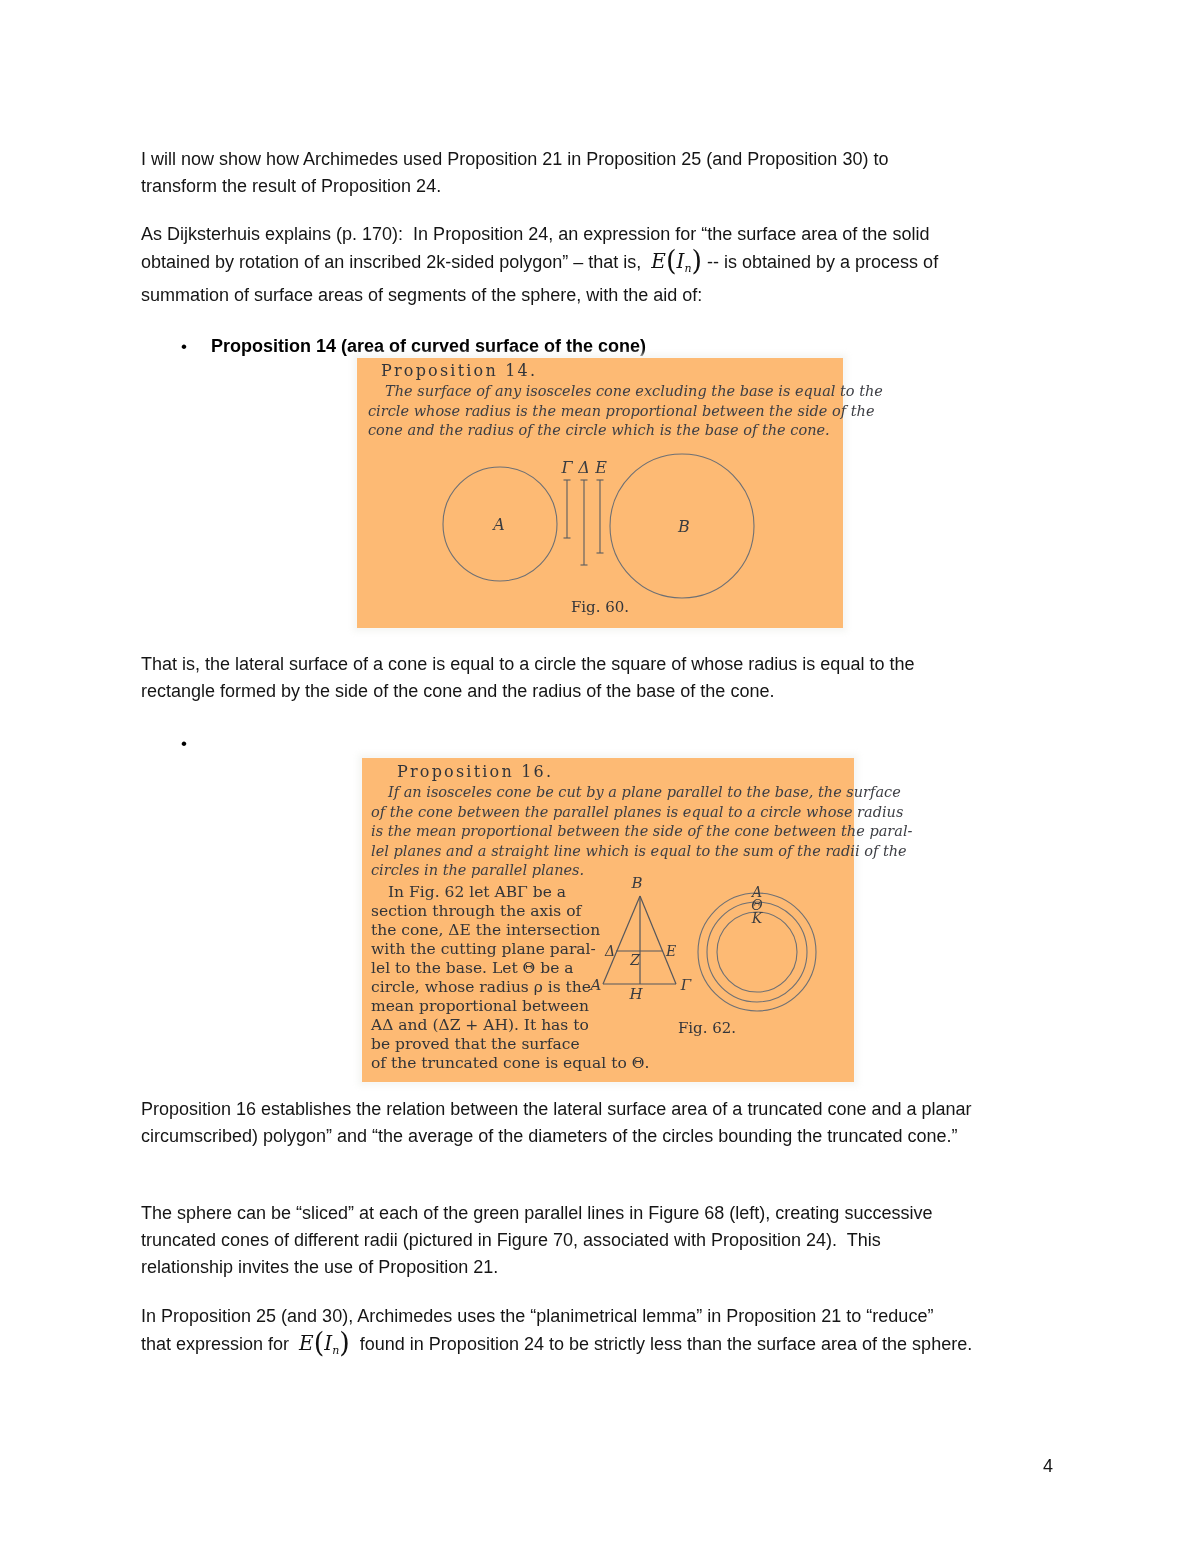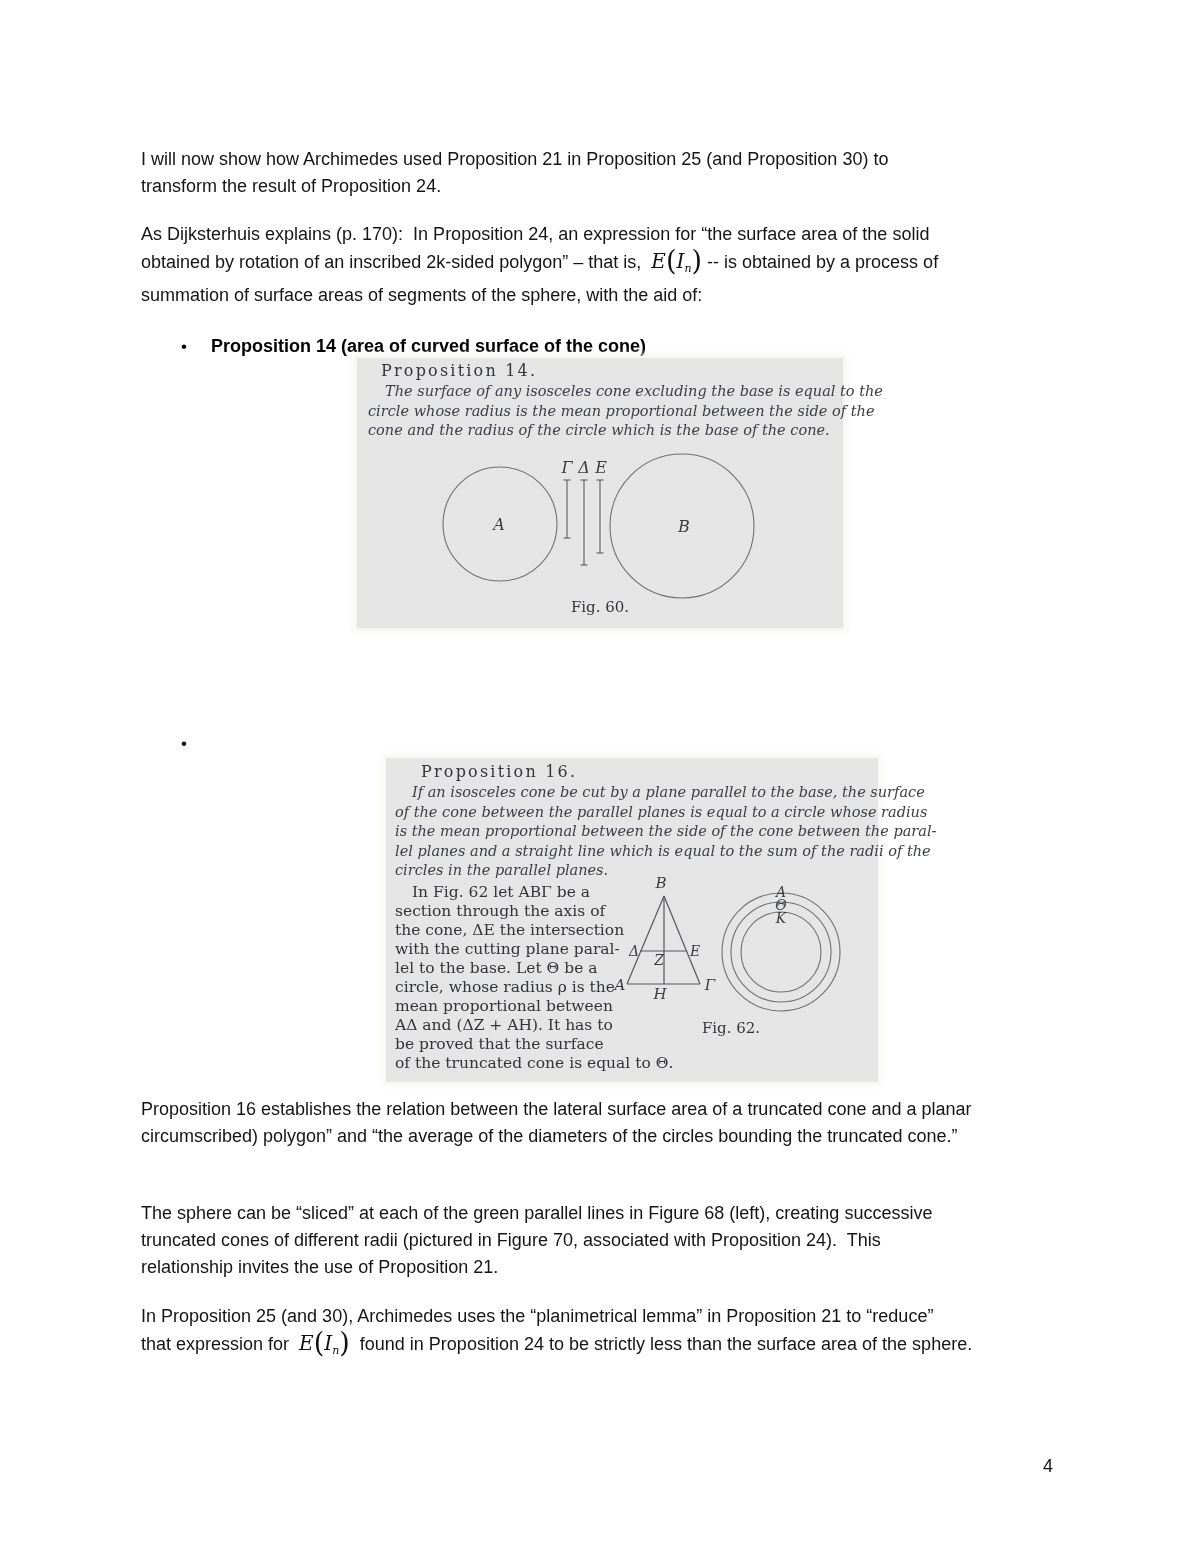--- a/index.html
+++ b/index.html
@@ -3,21 +3,21 @@
 <meta charset="utf-8">
 <style>
   html,body{margin:0;padding:0;background:#ffffff;}
   .page{position:relative;width:1200px;height:1553px;background:#ffffff;overflow:hidden;
         font-family:"Liberation Sans",sans-serif;color:#151515;}
   .para{position:absolute;left:141px;}
   .line{white-space:pre;font-size:18px;line-height:27px;}
   .bullet-row{position:absolute;left:0;width:1200px;height:27px;}
   .bullet-dot{position:absolute;left:181px;top:0;font-size:17px;line-height:27px;color:#000;}
   .bullet-label{position:absolute;left:211px;top:0;font-weight:bold;font-size:18px;line-height:27px;color:#000;white-space:pre;}
-  .scan{position:absolute;background:#e5e5e5;box-shadow:0 0 6px 4px rgba(243,244,242,.85);}
+  .scan{position:absolute;background:#fdba74;box-shadow:0 0 6px 4px rgba(243,244,242,.85);}
   .scan-title{position:absolute;font-family:"DejaVu Serif",serif;font-size:16px;letter-spacing:2.2px;color:#33353a;white-space:pre;}
   .scan-stmt{position:absolute;font-family:"DejaVu Serif",serif;font-style:italic;font-size:14.5px;line-height:19.5px;color:#3c3e44;}
   .scan-stmt .sline{white-space:pre;}
   .scan-stmt .indent{padding-left:17px;}
   .scan-col{position:absolute;font-family:"DejaVu Serif",serif;font-size:15.5px;line-height:19px;color:#323438;}
   .scan-col .sline{white-space:pre;}
   .scan-col .indent{padding-left:17px;}
   .scan-caption{position:absolute;font-family:"DejaVu Serif",serif;font-size:15px;color:#33353a;text-align:center;white-space:pre;}
   .fig-svg{position:absolute;overflow:visible;}
   .fig-svg text{font-family:"DejaVu Serif",serif;font-style:italic;fill:#3a3c40;}
@@ -75,26 +75,30 @@
       </g>
       <text x="210" y="27" font-size="16" text-anchor="middle">Γ</text>
       <text x="227" y="27" font-size="16" text-anchor="middle">Δ</text>
       <text x="244" y="27" font-size="16" text-anchor="middle">E</text>
       <text x="142" y="84" font-size="16" text-anchor="middle">A</text>
       <text x="327" y="86" font-size="16" text-anchor="middle">B</text>
     </svg>
     <div class="scan-caption" style="left:0;top:240px;width:486px">Fig. 60.</div>
   </div>
 
+  <div class="para" style="top:651px">
+    <div class="line">That is, the lateral surface of a cone is equal to a circle the square of whose radius is equal to the</div>
+    <div class="line">rectangle formed by the side of the cone and the radius of the base of the cone.</div>
+  </div>
 
   <div class="bullet-row" style="top:730px">
     <span class="bullet-dot">•</span>
   </div>
 
-  <div class="scan" style="left:386px;top:758px;width:492px;height:324px">
+  <div class="scan" style="left:362px;top:758px;width:492px;height:324px">
     <div class="scan-title" style="left:35px;top:4px">Proposition 16.</div>
     <div class="scan-stmt" style="left:9px;top:25px;width:478px">
       <div class="sline indent">If an isosceles cone be cut by a plane parallel to the base, the surface</div>
       <div class="sline">of the cone between the parallel planes is equal to a circle whose radius</div>
       <div class="sline">is the mean proportional between the side of the cone between the paral-</div>
       <div class="sline">lel planes and a straight line which is equal to the sum of the radii of the</div>
       <div class="sline">circles in the parallel planes.</div>
     </div>
     <div class="scan-col" style="left:9px;top:125px;width:215px">
       <div class="sline indent">In Fig. 62 let ABΓ be a</div>

